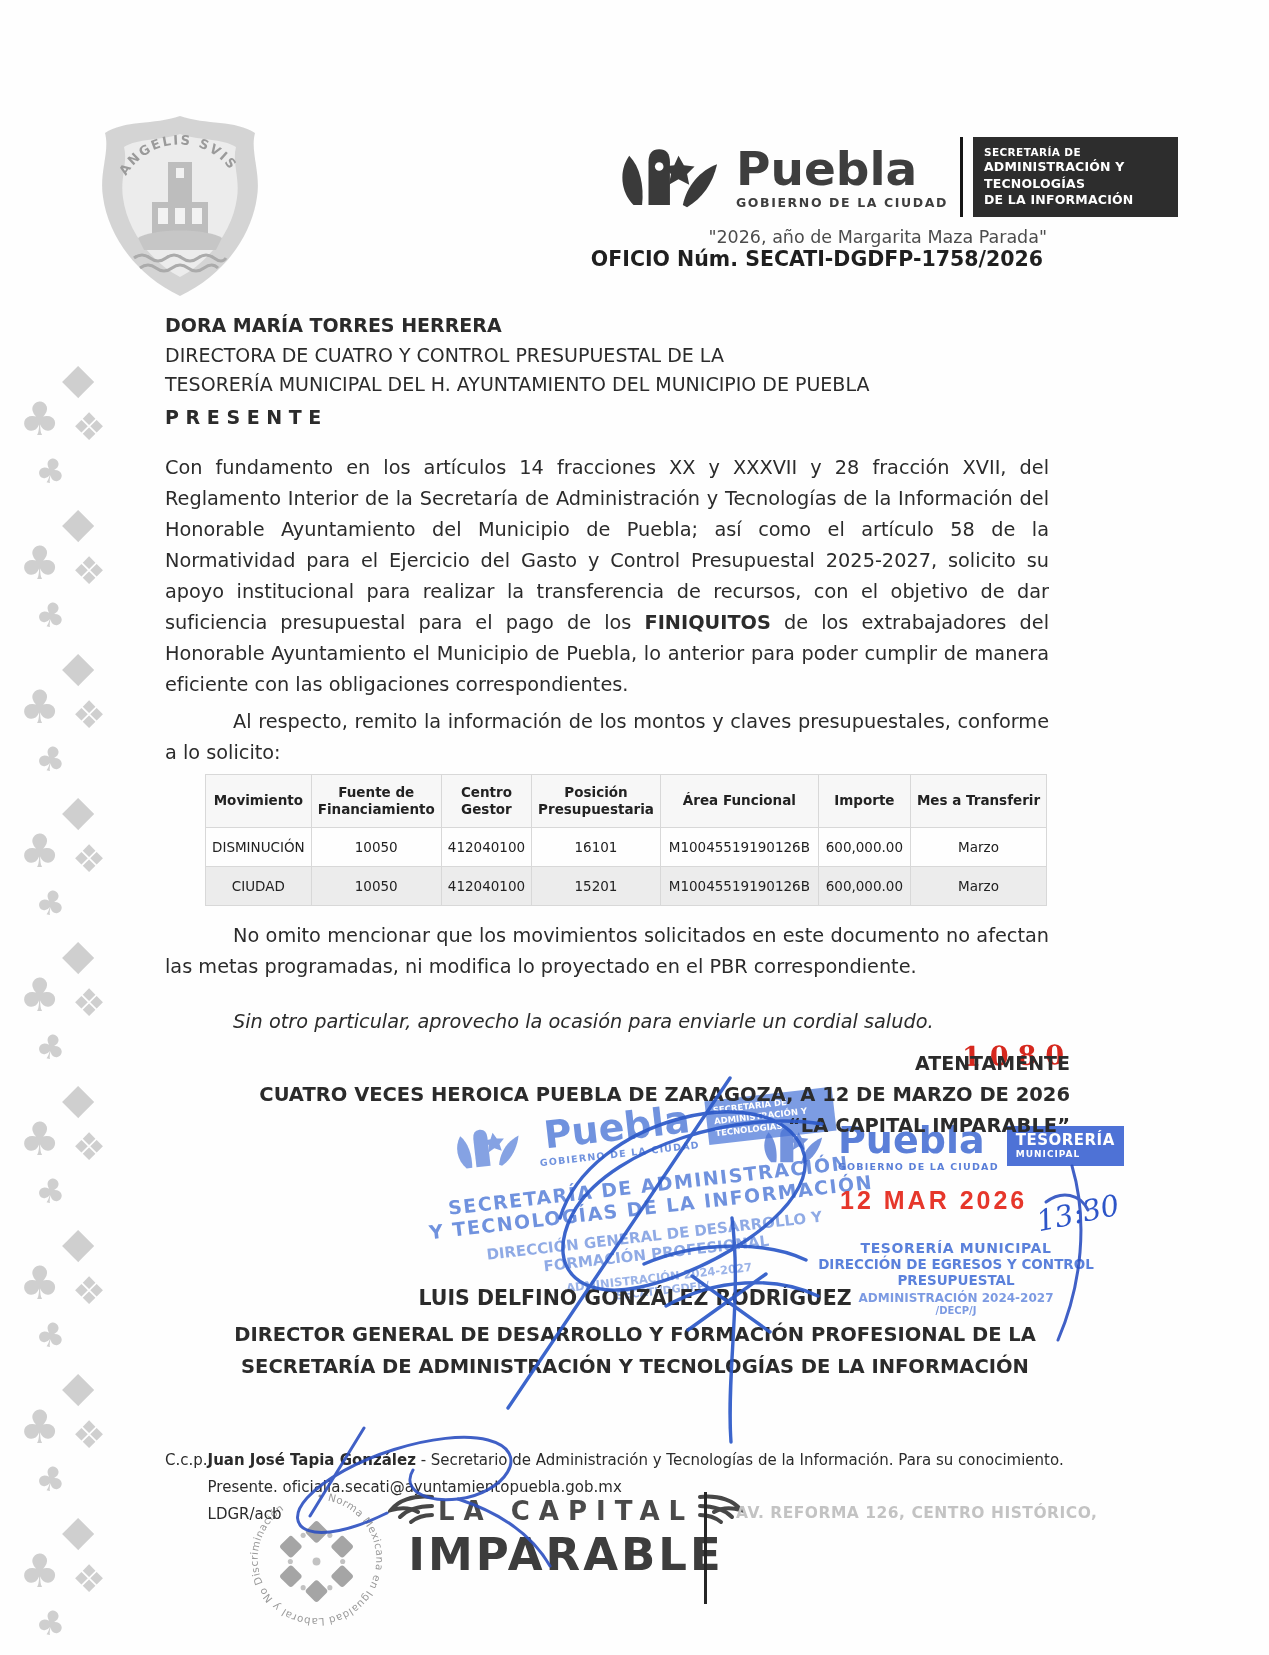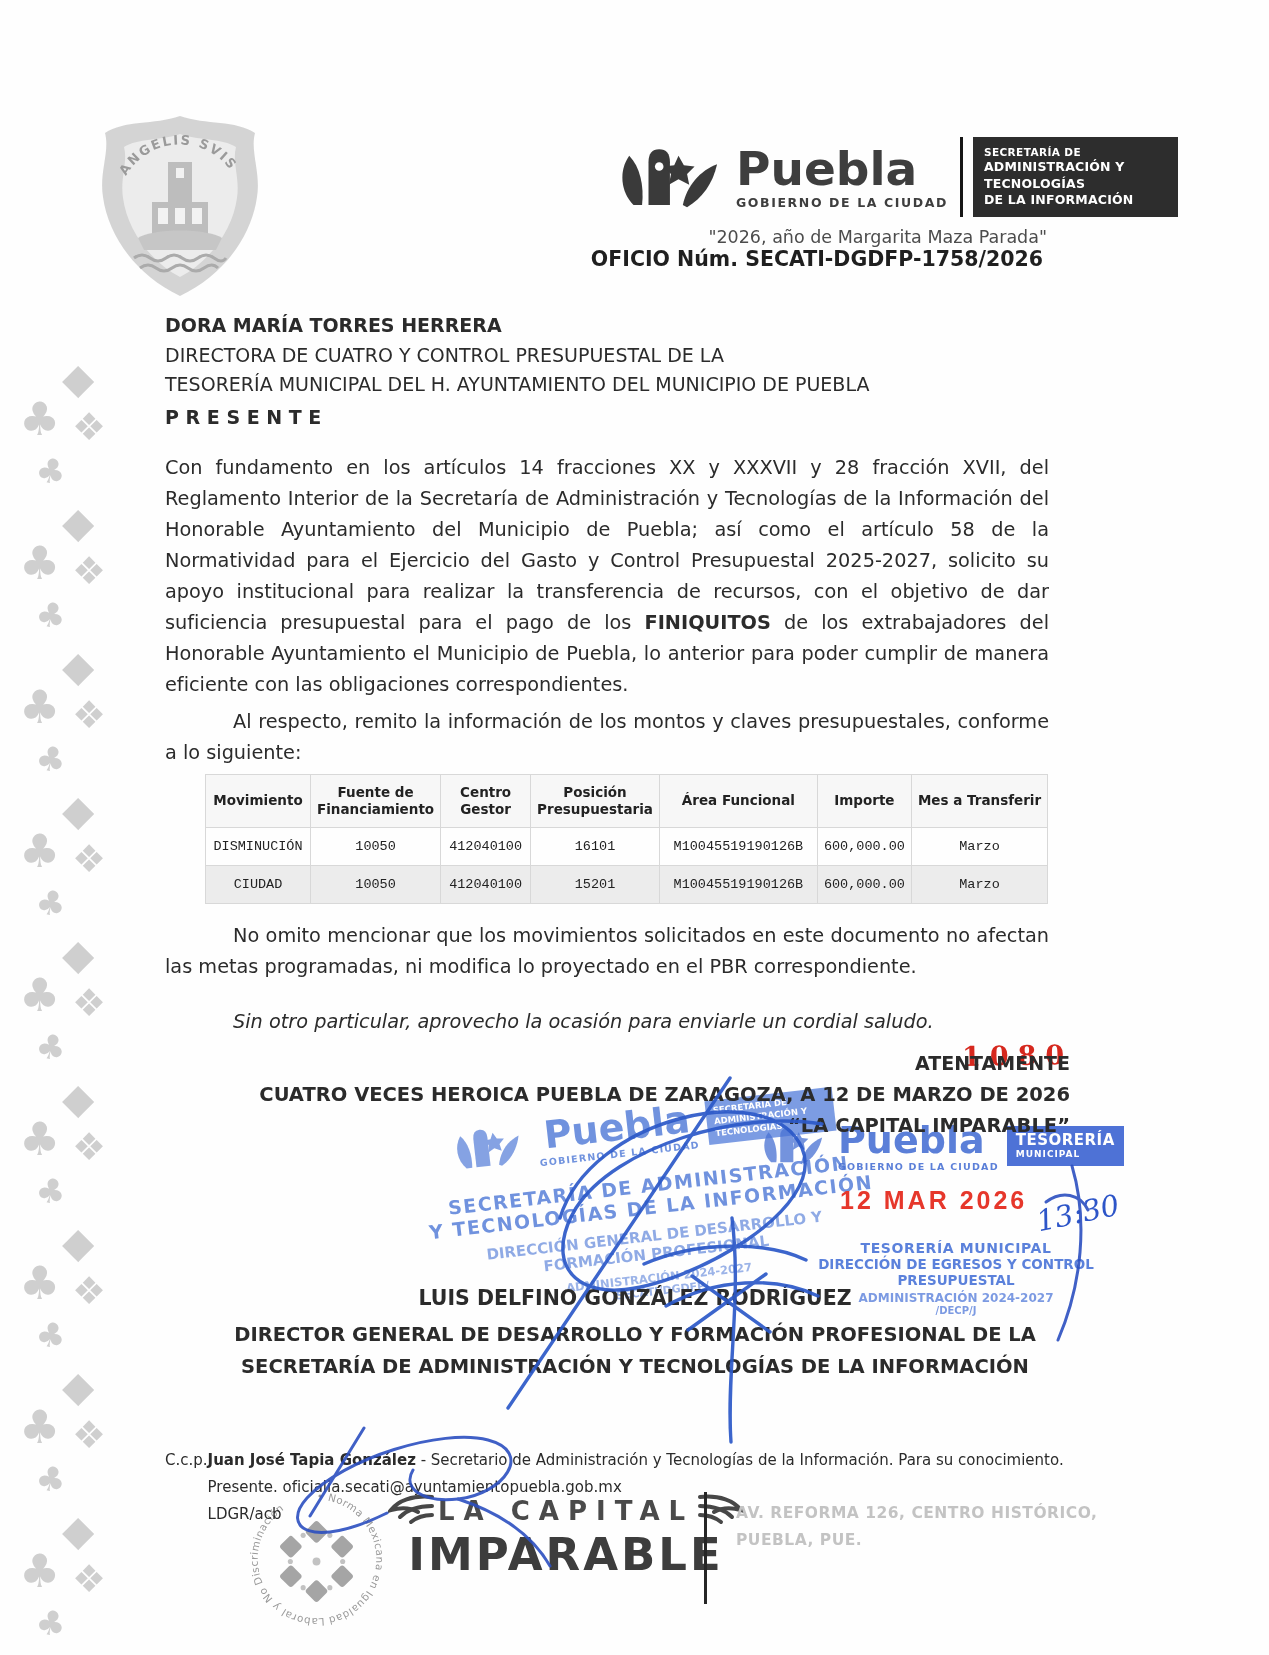--- a/index.html
+++ b/index.html
@@ -43,21 +43,21 @@
   .p1{top:452px;}
   .p2{top:706px;text-indent:68px;}
   .p3{top:920px;text-indent:68px;}
   .p4{top:1006px;text-indent:68px;font-style:italic;}
   .para b{font-weight:800;}
 
   
   .tbl-wrap{position:absolute;left:205px;top:774px;z-index:2;}
   table.mov{border-collapse:collapse;font-size:13.5px;color:#222;}
   table.mov th{border:1px solid #d8d8d8;background:#f7f7f7;font-weight:700;padding:9px 6px;line-height:1.25;}
-  table.mov td{border:1px solid #d8d8d8;padding:11px 6px;text-align:center;font-family:Liberation Mono, monospace;}
+  table.mov td{border:1px solid #d8d8d8;padding:11px 6px;text-align:center;}
   table.mov tr.alt td{background:#ececec;}
   table.mov th:nth-child(1){width:105px;} table.mov th:nth-child(2){width:130px;}
   table.mov th:nth-child(3){width:90px;}  table.mov th:nth-child(4){width:115px;}
   table.mov th:nth-child(5){width:158px;} table.mov th:nth-child(6){width:92px;}
   table.mov th:nth-child(7){width:108px;white-space:nowrap;}
 
   
   .closing{position:absolute;left:240px;top:1052px;width:830px;text-align:right;font-weight:800;z-index:5;}
   .closing .c1{font-size:19px;}
   .closing .c2{font-size:19.5px;margin-top:9px;}
@@ -232,21 +232,21 @@
   <div class="oficio-num" data-name="oficio-number">OFICIO Núm. SECATI-DGDFP-1758/2026</div>
 
   <div class="recipient" data-name="recipient-block">
     <div class="rname" data-name="recipient-name">DORA MARÍA TORRES HERRERA</div>
     <div data-name="recipient-title1">DIRECTORA DE CUATRO Y CONTROL PRESUPUESTAL DE LA</div>
     <div data-name="recipient-title2">TESORERÍA MUNICIPAL DEL H. AYUNTAMIENTO DEL MUNICIPIO DE PUEBLA</div>
     <div class="presente" data-name="recipient-presente">P R E S E N T E</div>
   </div>
 
   <div class="para p1" data-name="paragraph-1"><span data-name="p1-text">Con fundamento en los artículos 14 fracciones XX y XXXVII y 28 fracción XVII, del Reglamento Interior de la Secretaría de Administración y Tecnologías de la Información del Honorable Ayuntamiento del Municipio de Puebla; así como el artículo 58 de la Normatividad para el Ejercicio del Gasto y Control Presupuestal 2025-2027, solicito su apoyo institucional para realizar la transferencia de recursos, con el objetivo de dar suficiencia presupuestal para el pago de los </span><b data-name="p1-bold-finiquitos">FINIQUITOS</b><span data-name="p1-text-after"> de los extrabajadores del Honorable Ayuntamiento el Municipio de Puebla, lo anterior para poder cumplir de manera eficiente con las obligaciones correspondientes.</span></div>
-  <div class="para p2" data-name="paragraph-2">Al respecto, remito la información de los montos y claves presupuestales, conforme a lo siguiente:</div>
+  <div class="para p2" data-name="paragraph-2">Al respecto, remito la información de los montos y claves presupuestales, conforme a lo solicito:</div>
 
   <div class="tbl-wrap" data-name="budget-table-wrap">
     <table class="mov" data-name="budget-table">
       <thead>
           <tr data-name="table-header-row">
             <th data-name="table-header-cell">Movimiento</th>
             <th data-name="table-header-cell">Fuente de Financiamiento</th>
             <th data-name="table-header-cell">Centro Gestor</th>
             <th data-name="table-header-cell">Posición Presupuestaria</th>
             <th data-name="table-header-cell">Área Funcional</th>
@@ -426,16 +426,15 @@
           <path d="M44 23 C 35 23 28 26 23 30"></path>
         </svg>
       </span>
     </div>
     <div class="cap-line2" data-name="imparable-text">IMPARABLE</div>
   </div>
 
   <div class="foot-divider" data-name="footer-divider"></div>
   <div class="address" data-name="footer-address">
     <div data-name="address-line1">AV. REFORMA 126, CENTRO HISTÓRICO,</div>
-    <div data-name="address-line2">PUEBLA, PUE.</div>
   </div>
 
 </div>
 
 </body></html>

